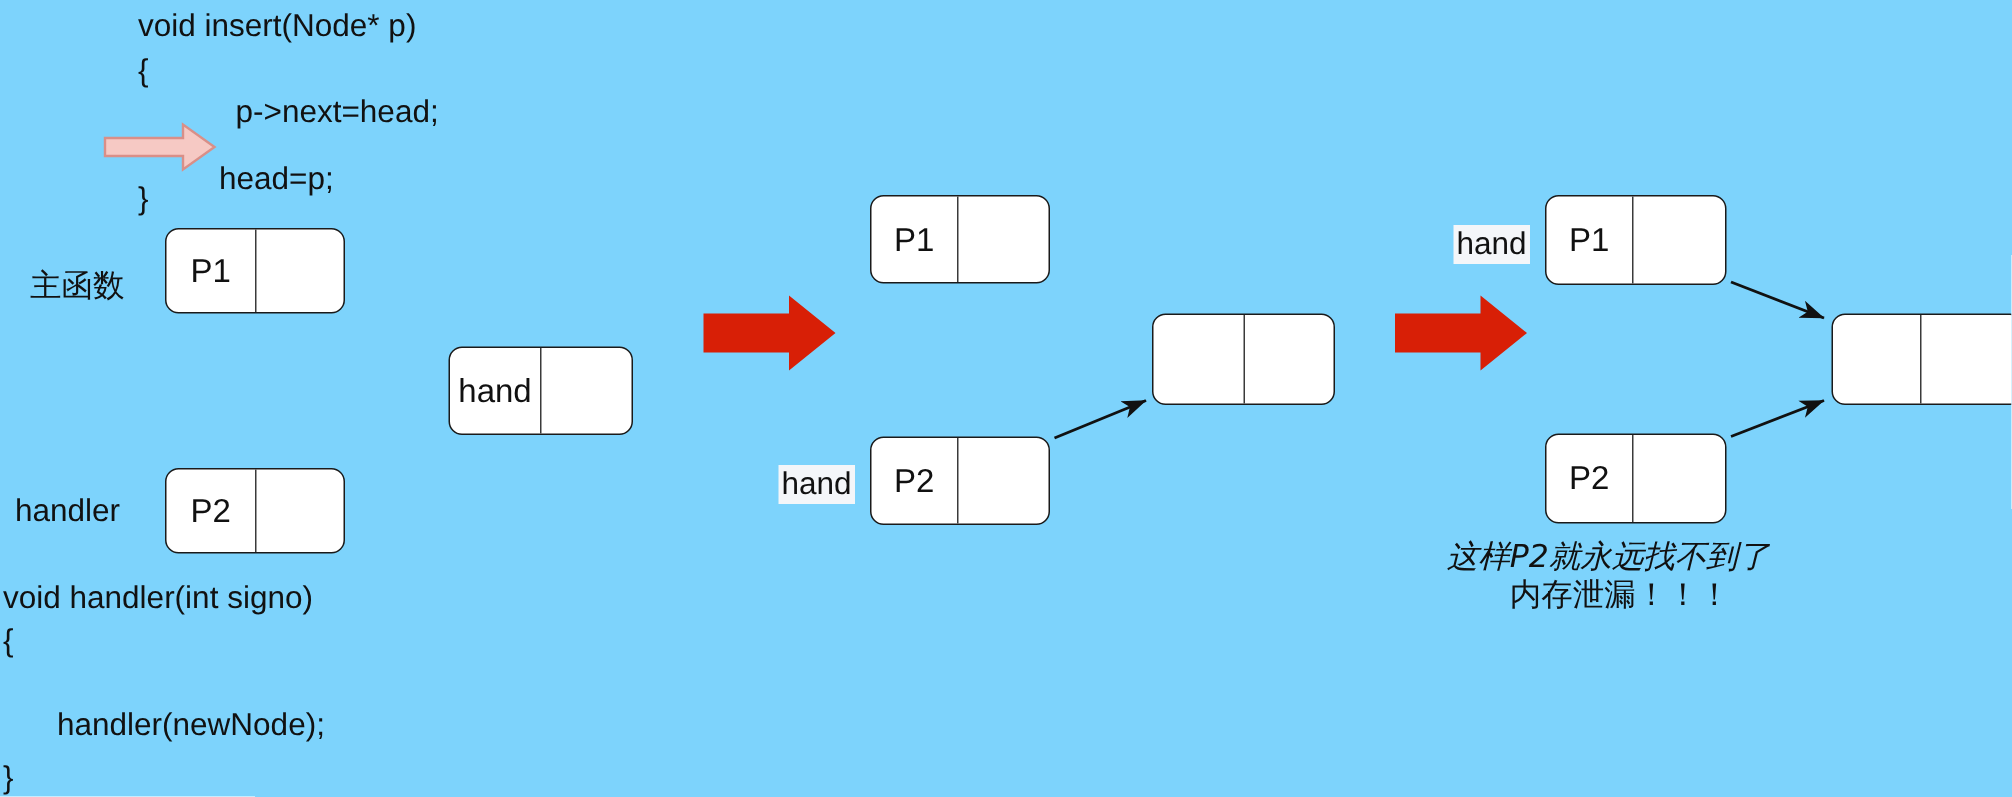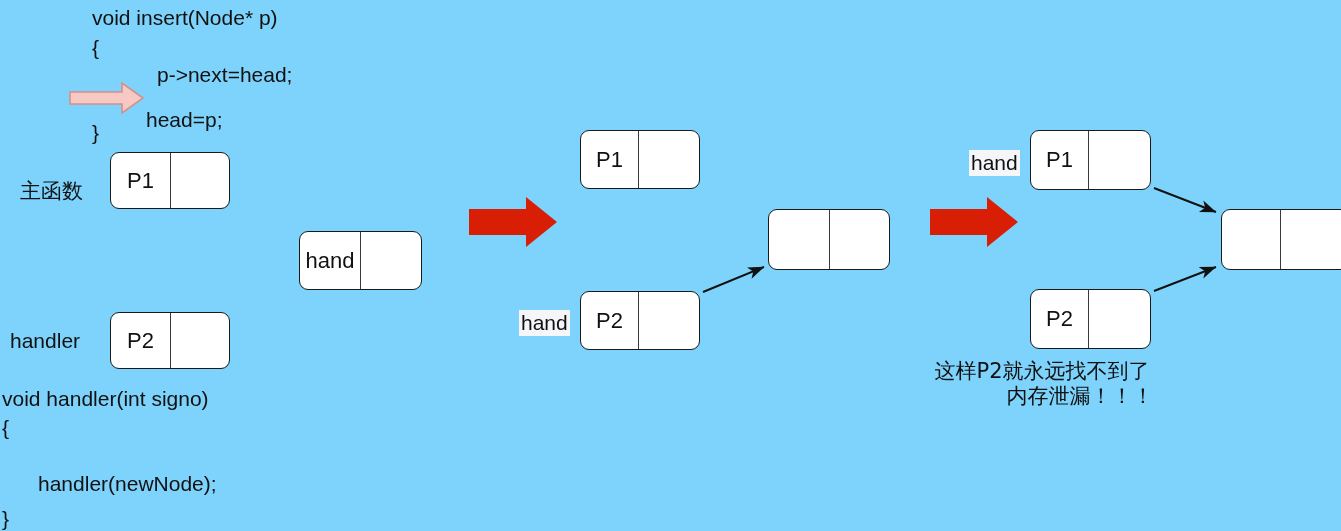--- a/index.html
+++ b/index.html
@@ -178,21 +178,21 @@
     <div class="node-cell-right"></div>
   </div>
 
   <div class="node-box" style="left:1221px; top:209px; width:128px; height:61px;">
     <div class="node-cell-left" style="width:59px;">
       <span class="node-text"></span>
     </div>
     <div class="node-cell-right"></div>
   </div>
 
-  <div class="cn-caption" style="left:892px; top:358px; width:300px;">这样P2就永远找不到了</div>
+  <div class="cn-caption" style="left:922px; top:358px; width:300px;font-style:italic;">这样P2就永远找不到了</div>
   <div class="cn-caption" style="left:930px; top:383px; width:300px;font-family:Liberation Serif, serif;">内存泄漏！！！</div>
 
   <svg class="svg-layer" viewBox="0 0 1341 531">
     <defs>
       <marker id="blackhead" markerWidth="10" markerHeight="10" refX="8.4" refY="3.4" orient="auto" markerUnits="strokeWidth">
         <path d="M0,0.2 L8.6,3.4 L0,6.6 L2.3,3.4 Z" fill="#111111"></path>
       </marker>
     </defs>
 
     <g>

